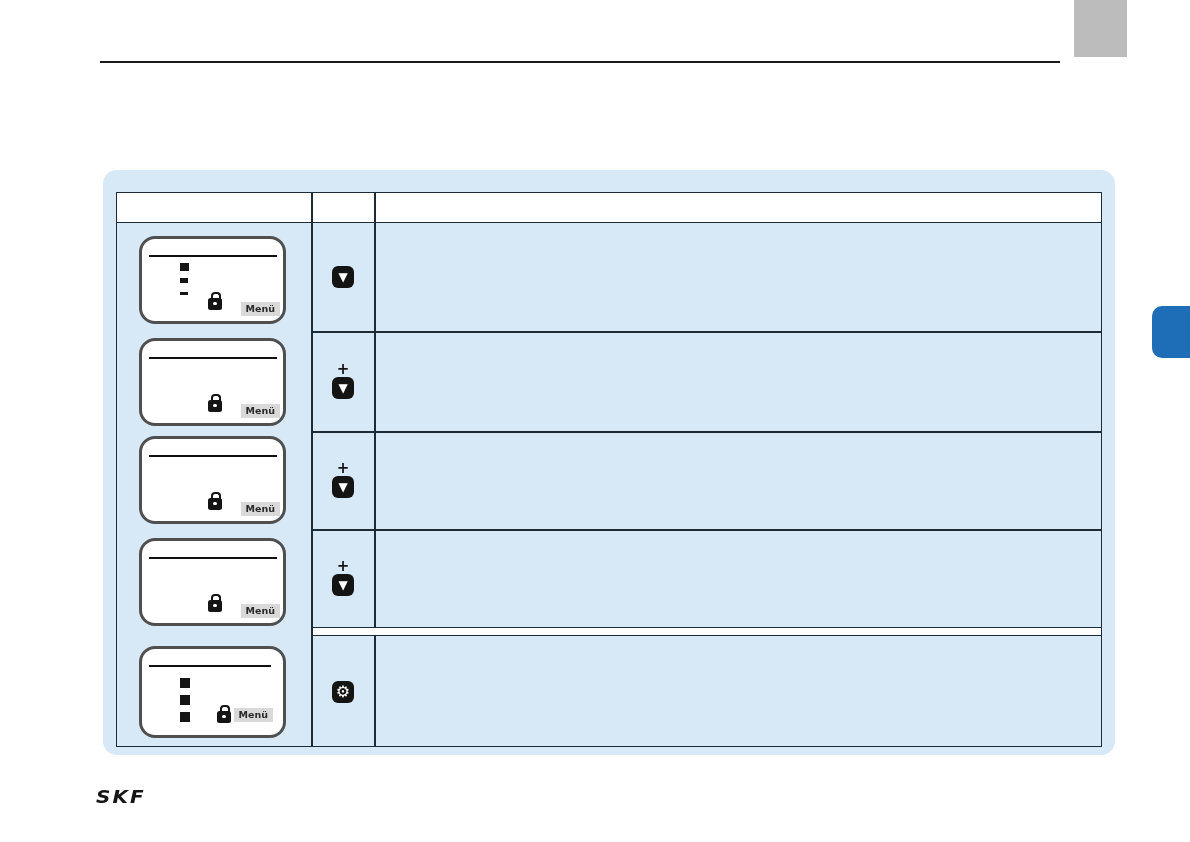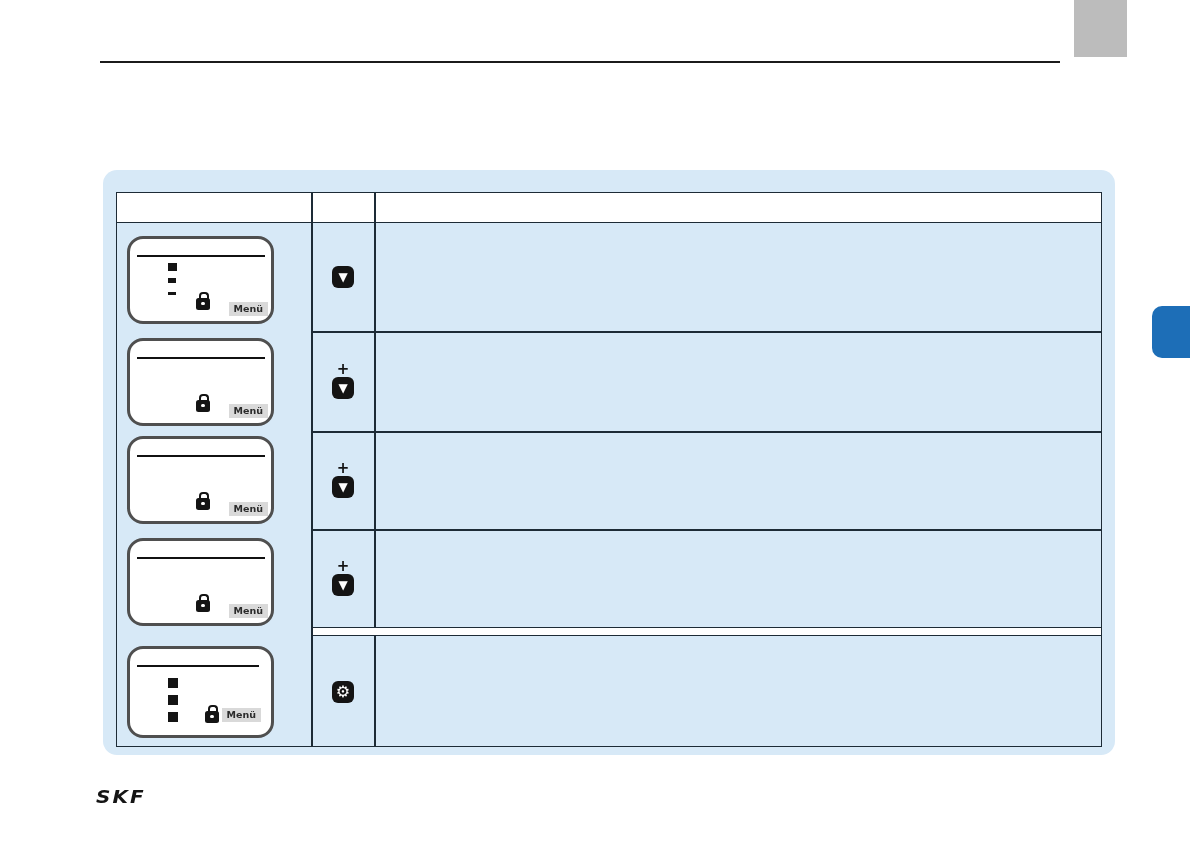--- a/index.html
+++ b/index.html
@@ -20,21 +20,21 @@
   .grid{position:absolute;left:116px;top:192px;width:986px;height:555px;border:1.5px solid #1d2b36;background:#d7e9f7;box-sizing:border-box;}
   .thead{position:absolute;left:0;top:0;right:0;height:29px;background:#ffffff;border-bottom:1.5px solid #1d2b36;}
   .vline{position:absolute;top:0;bottom:0;width:1.5px;background:#1d2b36;}
   .vline.v1{left:194px;}
   .vline.v2{left:257px;}
   .hline{position:absolute;left:194px;right:0;height:1.5px;background:#1d2b36;}
   .gap-band{position:absolute;left:196px;right:0;top:434px;height:9px;background:#ffffff;border-top:1.5px solid #1d2b36;border-bottom:1.5px solid #1d2b36;box-sizing:border-box;}
   .hcell{position:absolute;top:0;height:29px;}
   
   .screen{
-    position:absolute;left:10px;width:147px;height:88px;background:#ffffff;
+    position:absolute;left:22px;width:147px;height:88px;background:#ffffff;
     border:3px solid #4f4f4f;border-radius:16px;box-sizing:border-box;
   }
   .screen-rule{position:absolute;left:7px;right:6px;top:16px;height:2px;background:#111;}
   .bullets{position:absolute;left:38px;top:24px;}
   .bullets .b{background:#141414;}
   .bullets.small .b1{width:9px;height:8px;}
   .bullets.small .b2{width:8px;height:5px;margin-top:7px;}
   .bullets.small .b3{width:8px;height:2.5px;margin-top:9px;}
   .bullets.big{top:29px;}
   .bullets.big .b{width:10px;height:10px;margin-bottom:7px;}

